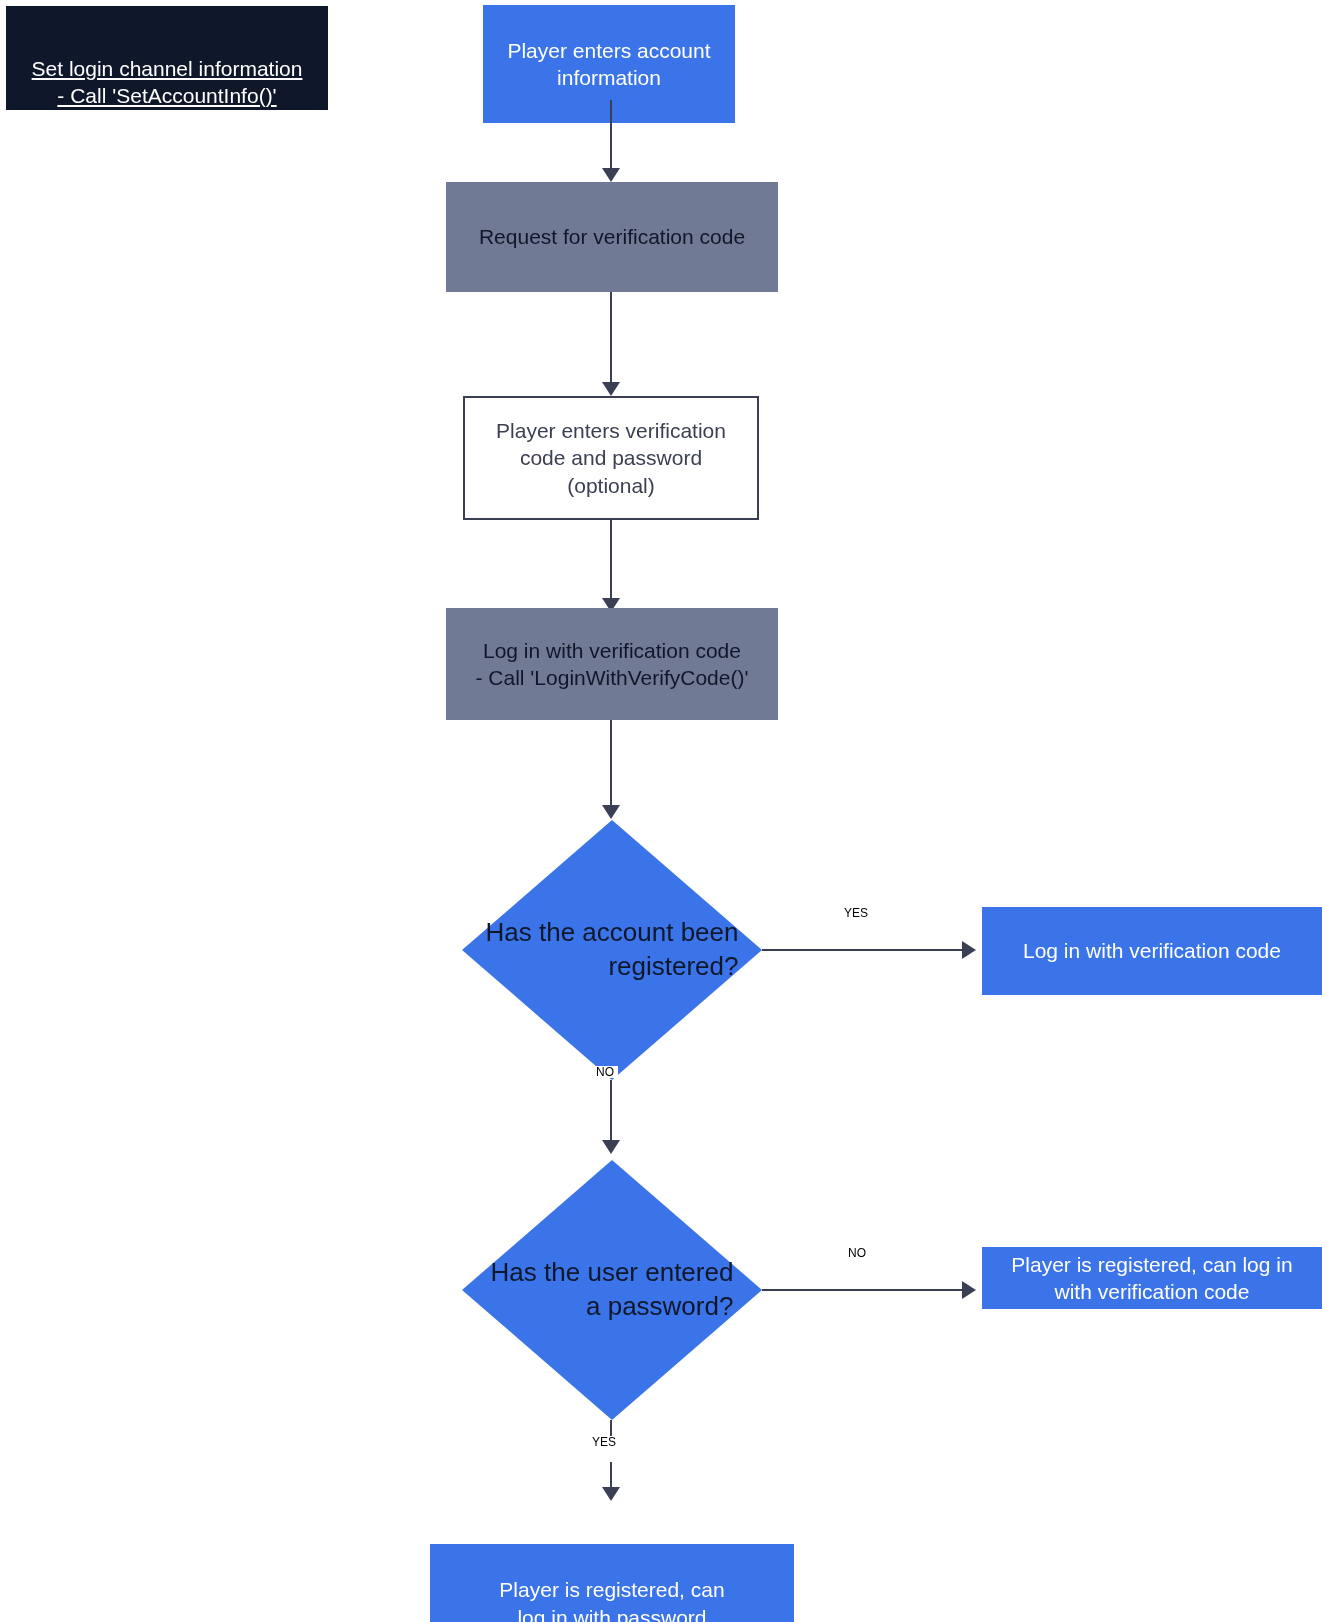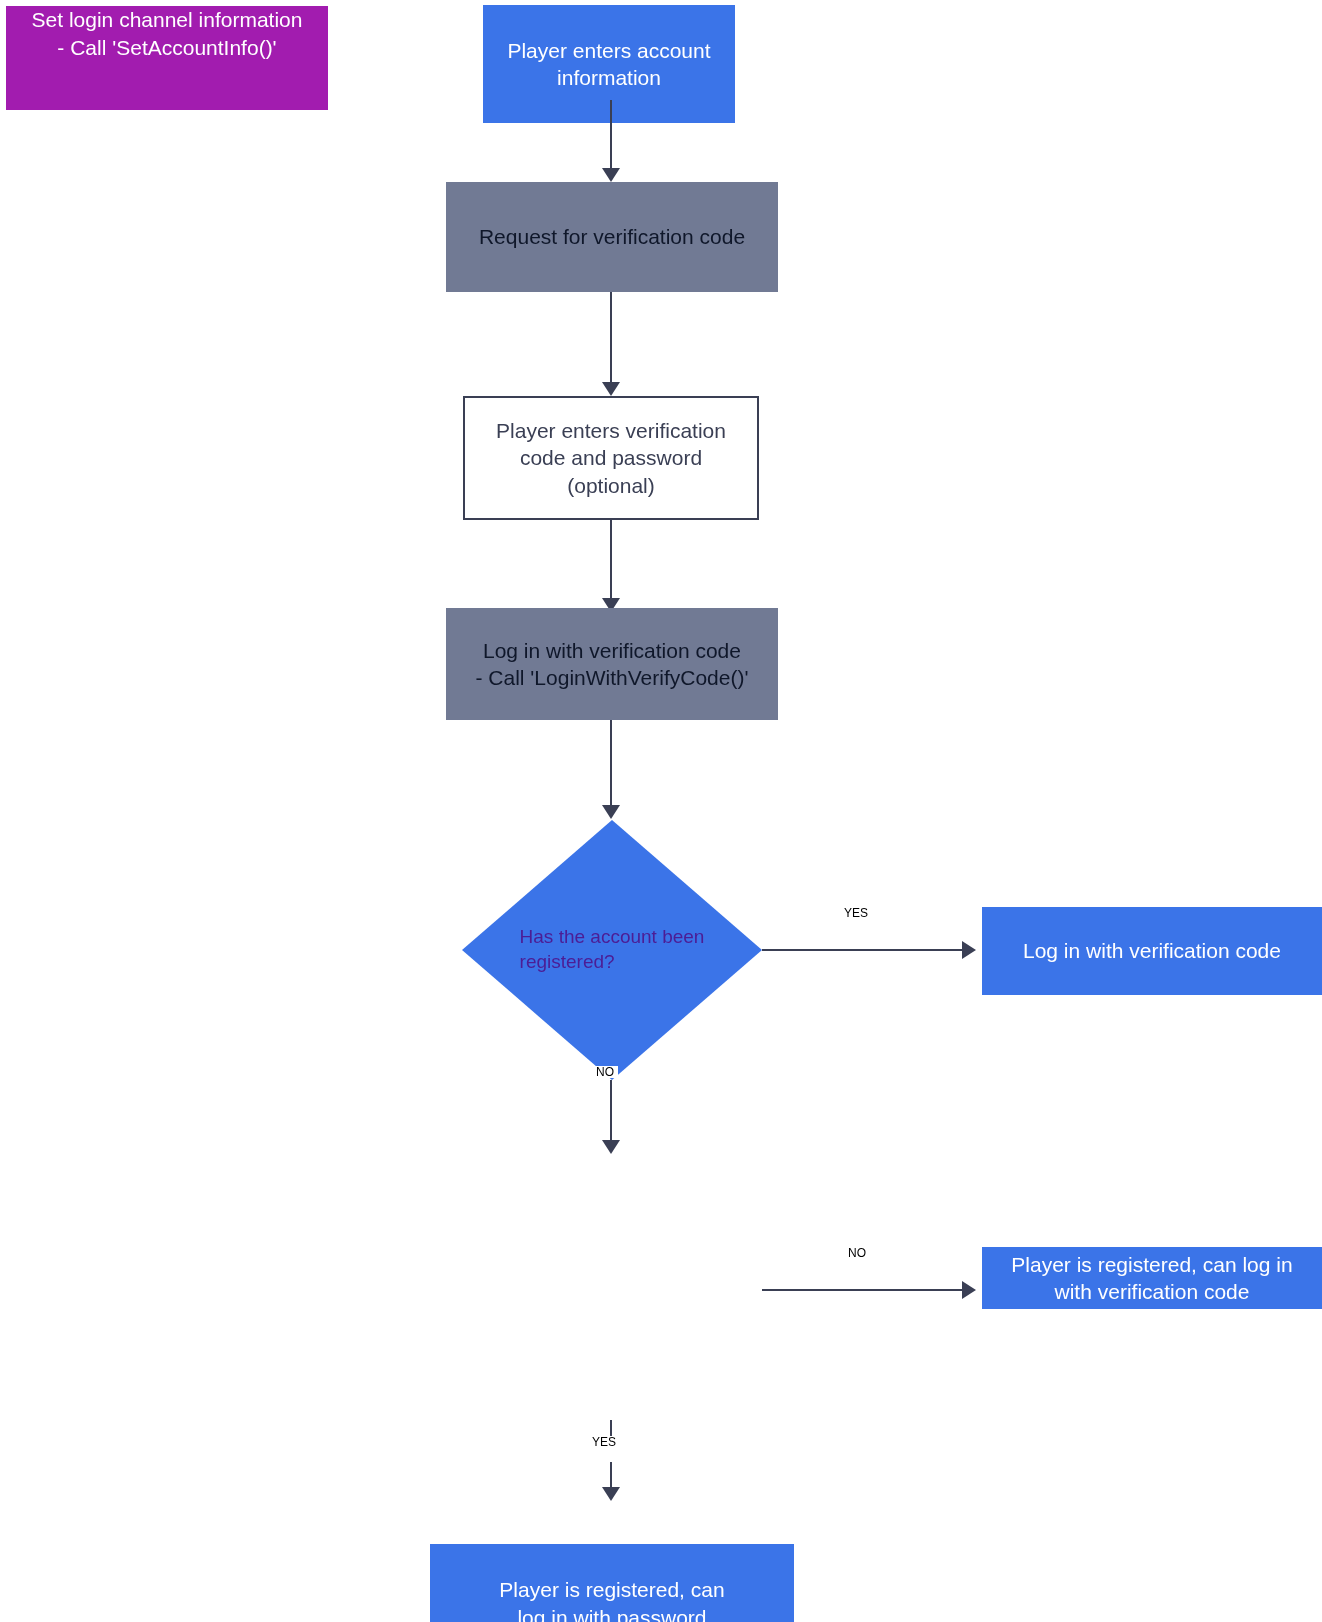--- a/index.html
+++ b/index.html
@@ -49,50 +49,51 @@
     background: #ffffff;
     color: #3a3f54;
     border: 2px solid #3a3f54;
     font-size: 21px;
   }
 
   
   .legend-chip {
     position: absolute;
     box-sizing: border-box;
-    background: #a21caf;
+    background: #0f172a;
     color: #ffffff;
     display: flex;
-    align-items: flex-start;
+    align-items: flex-end;
     justify-content: center;
     text-align: center;
     font-size: 21px;
     line-height: 1.32;
+    text-decoration: underline;
   }
   .legend-chip .label { white-space: pre-line; display:block; width:100%; }
 
   
   .diamond {
     position: absolute;
   }
   .diamond .shape {
     position: absolute;
     inset: 0;
     background: #3b74e8;
     clip-path: polygon(50% 0%, 100% 50%, 50% 100%, 0% 50%);
   }
   .diamond .dlabel {
     position: absolute;
     inset: 0;
     display: flex;
     align-items: center;
     justify-content: center;
-    text-align: left;
-    color: #4c1d95;
-    font-size: 19px;
+    text-align: right;
+    color: #0f172a;
+    font-size: 26px;
     line-height: 1.30;
     white-space: pre-line;
     pointer-events: none;
   }
 
   
   .vline {
     position: absolute;
     width: 2px;
     background: #3a3f54;
@@ -181,20 +182,25 @@
 
   <div class="node blue" style="left:982px; top:907px; width:340px; height:88px;">
     <span class="label">Log in with verification code</span>
   </div>
 
   <div class="vline" style="left:610px; top:1080px; height:22px;"></div>
   <div class="edge-label" style="left:592px; top:1066px;">NO</div>
   <div class="vline" style="left:610px; top:1092px; height:54px;"></div>
   <div class="arrow-down" style="left:602px; top:1140px;"></div>
 
+  <div class="diamond" style="left:462px; top:1160px; width:300px; height:260px;">
+    <div class="shape"></div>
+    <div class="dlabel">Has the user entered
+a password?</div>
+  </div>
 
   <div class="hline" style="left:762px; top:1289px; width:206px;"></div>
   <div class="arrow-right" style="left:962px; top:1281px;"></div>
   <div class="edge-label" style="left:844px; top:1247px;">NO</div>
 
   <div class="node blue" style="left:982px; top:1247px; width:340px; height:62px;justify-content:center;">
     <span class="label">Player is registered, can log in
 with verification code</span>
   </div>
 

